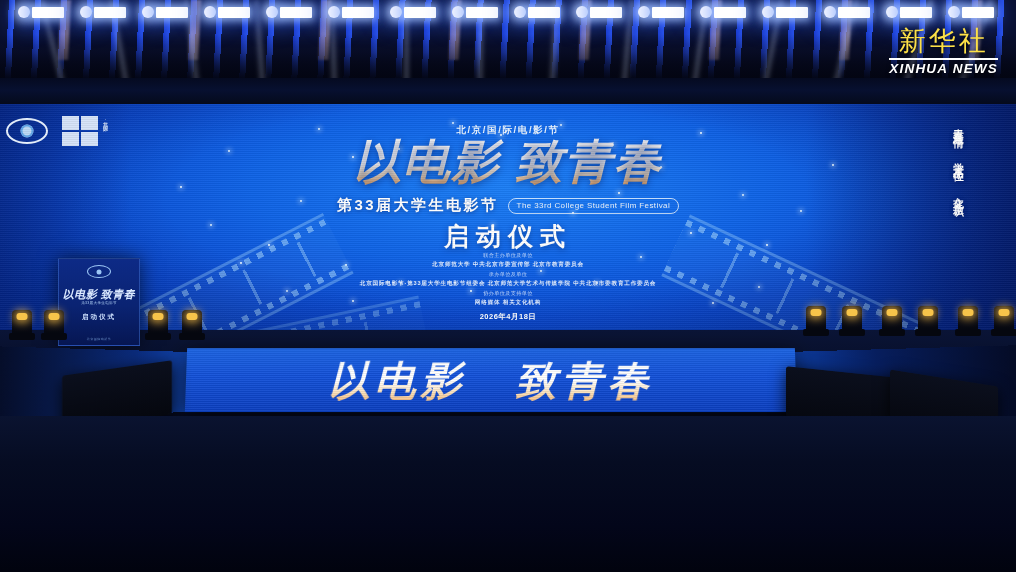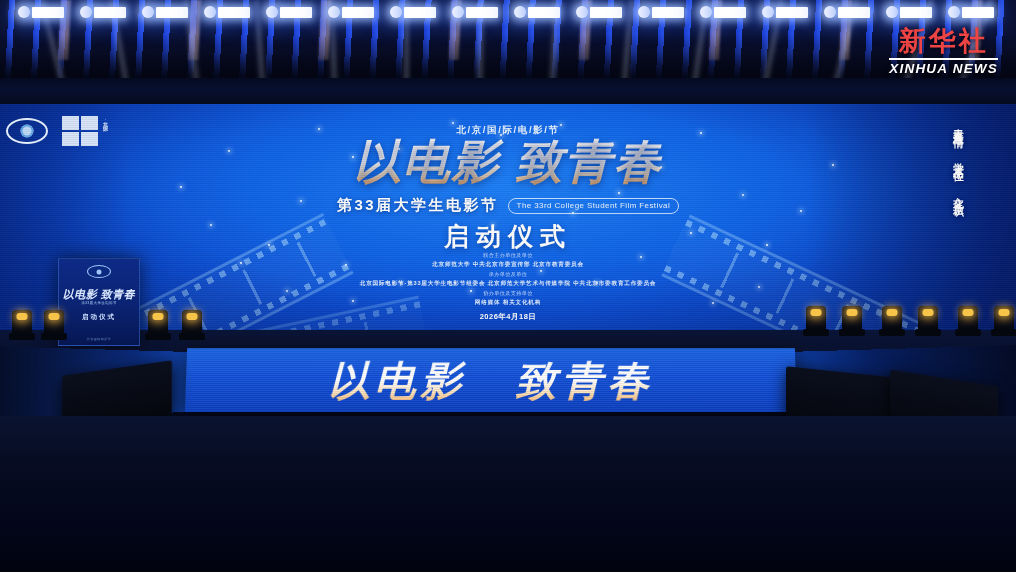--- a/index.html
+++ b/index.html
@@ -499,22 +499,22 @@
 
   
   #xinhua-watermark {
     position: absolute;
     right: 18px; top: 28px;
     text-align: center;
     z-index: 40;
   }
   #xinhua-cn {
     font-size: 27px;
-    font-weight: bold;
-    color: #ef4444;
+    font-weight: normal;
+    color: #fde047;
     letter-spacing: 3px;
     line-height: 1;
     text-shadow: 0 1px 4px rgba(0,0,0,0.8);
   }
   #xinhua-rule {
     width: 100%; height: 1.5px;
     background: #ffffff;
     margin: 3px 0 2px;
   }
   #xinhua-en {

